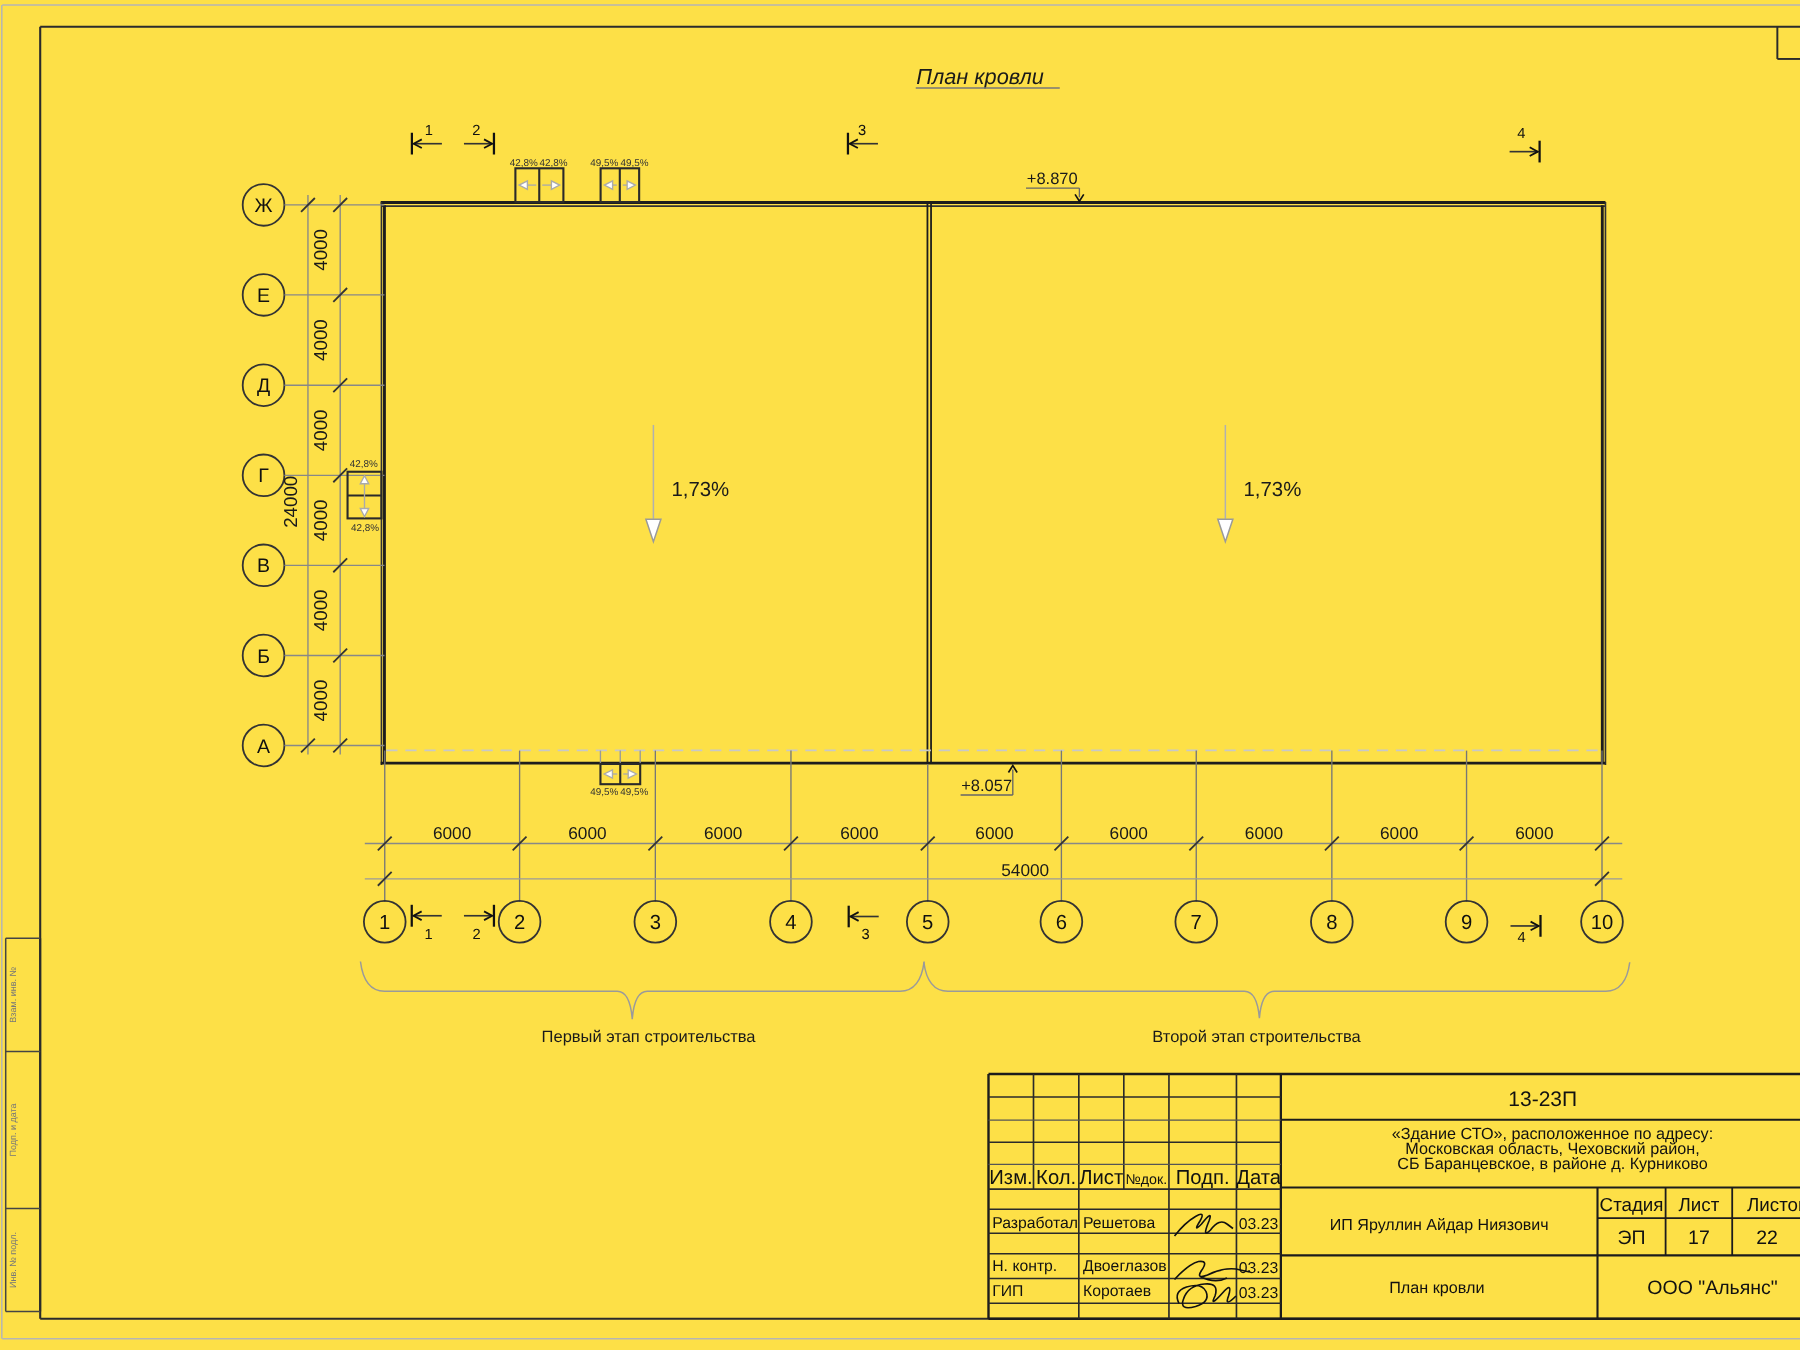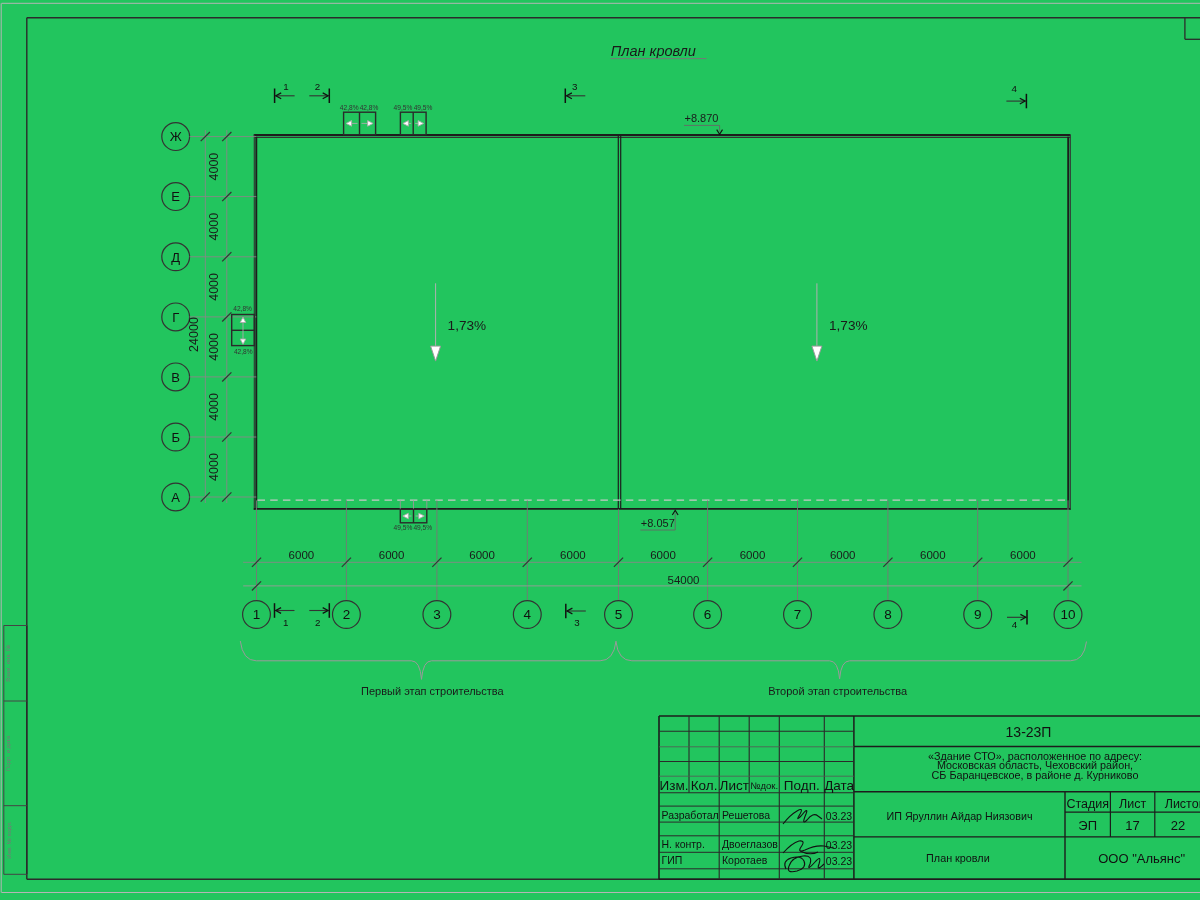--- a/index.html
+++ b/index.html
@@ -1,17 +1,17 @@
 <!DOCTYPE html>
 <html><head>
 <meta charset="utf-8">
 <title>План кровли</title>
 <style>
 html,body{margin:0;padding:0;background:#ffffff;}
-#sheet{position:relative;width:1200px;height:900px;background:#22c55e;overflow:hidden;}
+#sheet{position:relative;width:1200px;height:900px;background:#fde047;overflow:hidden;}
 </style>
 </head>
 <body>
 
 <div id="sheet">
 <svg width="1200" height="900" viewBox="0 0 1200 900">
 
 <g>
         <line x1="1.5" y1="3.3" x2="1200.0" y2="3.3" stroke="#b5b5b5" stroke-width="1.0" stroke-linecap="butt"></line>
         <line x1="1.5" y1="892.5" x2="1200.0" y2="892.5" stroke="#b5b5b5" stroke-width="1.0" stroke-linecap="butt"></line>

